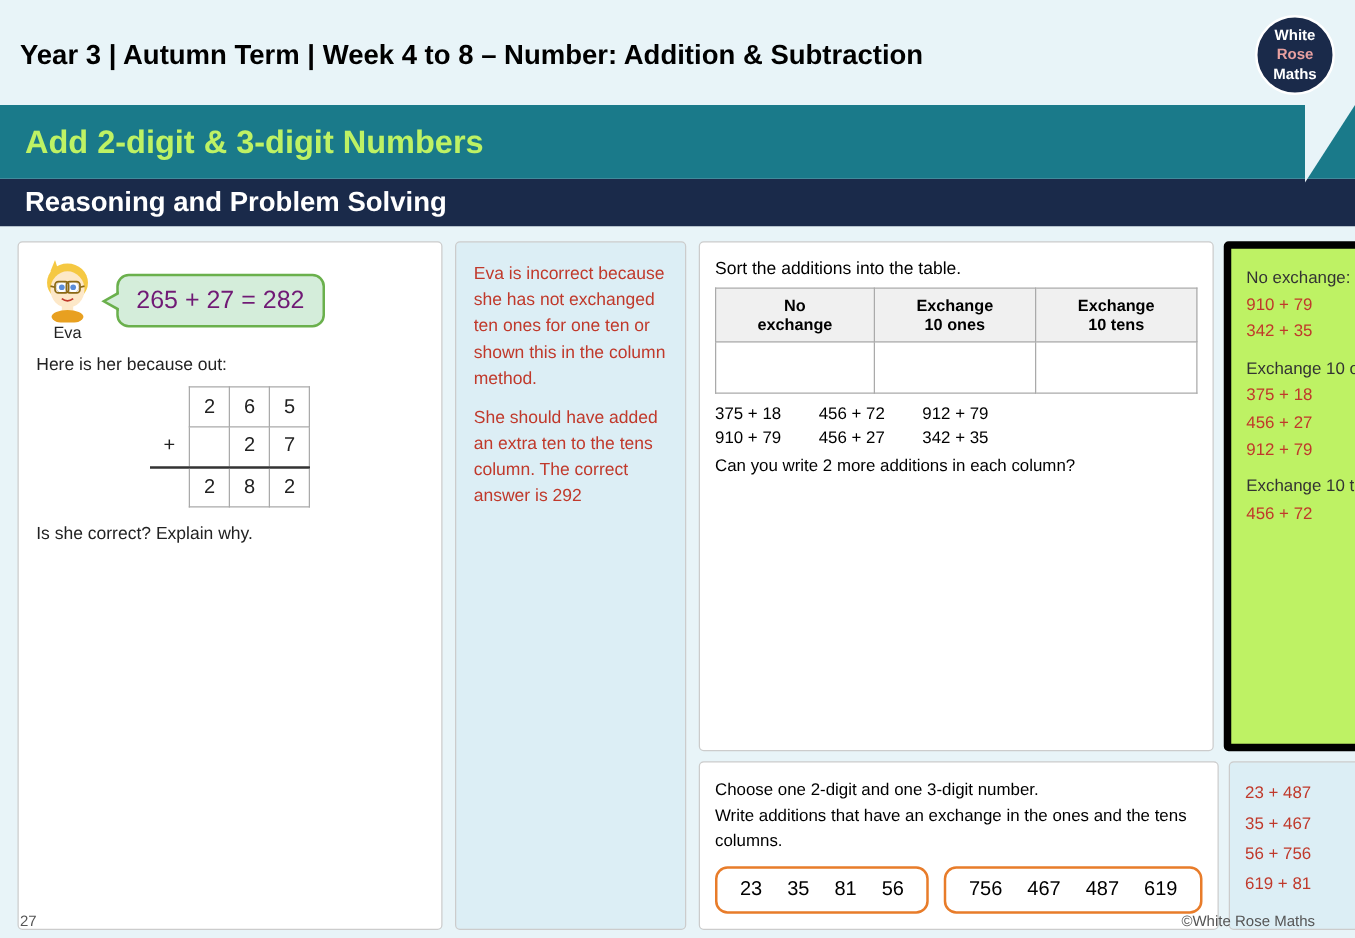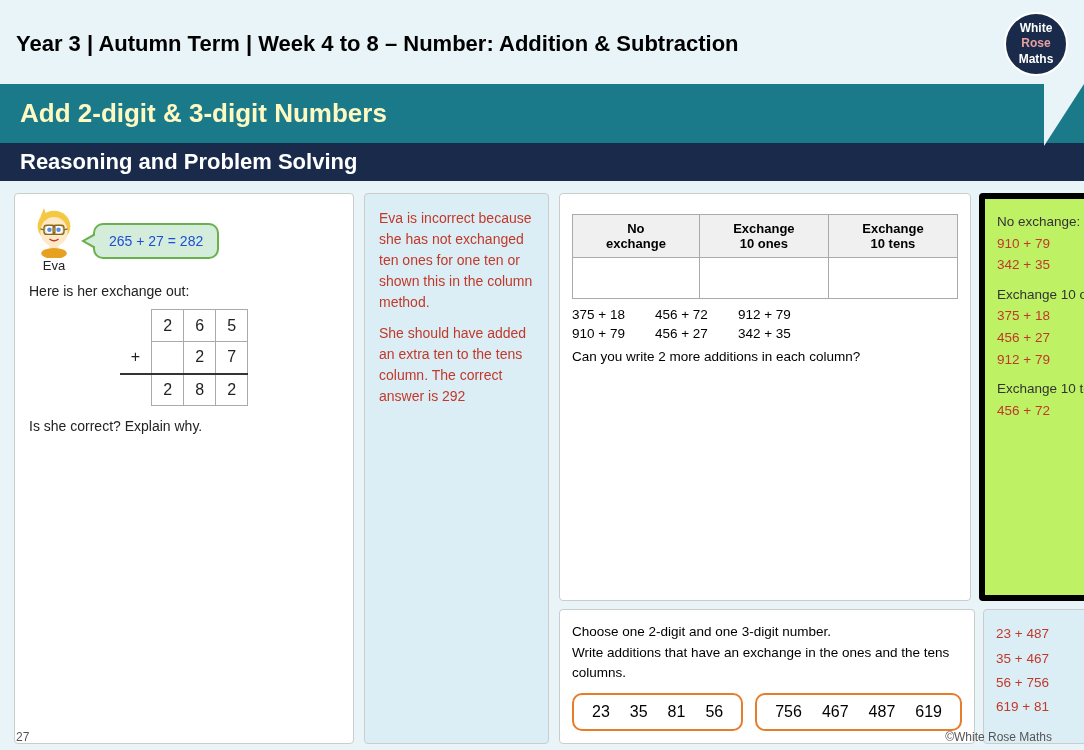--- a/index.html
+++ b/index.html
@@ -48,21 +48,21 @@
     .logo .rose { color: #e8a0a0; font-size: 12px; }
     .logo .maths { color: #ffffff; font-size: 12px; }
 
     
     .title-band {
       background: #1a7a8a;
       padding: 14px 20px;
       position: relative;
     }
     .title-band h1 {
-      color: #fef9c3;
+      color: #bef264;
       font-size: 26px;
       font-weight: bold;
     }
     .title-band::after {
       content: '';
       position: absolute;
       right: 0;
       top: 0;
       width: 0;
       height: 0;
@@ -116,22 +116,22 @@
     }
     .eva-face {
       width: 50px;
       height: 50px;
     }
     .speech-bubble {
       background: #d4edda;
       border: 2px solid #6ab04c;
       border-radius: 10px;
       padding: 8px 14px;
-      font-size: 14px;
-      color: #1d4ed8;
+      font-size: 20px;
+      color: #701a75;
       position: relative;
     }
     .speech-bubble::before {
       content: '';
       position: absolute;
       left: -14px;
       top: 50%;
       transform: translateY(-50%);
       border-width: 8px 14px 8px 0;
       border-style: solid;
@@ -368,21 +368,21 @@
         </svg>
         <span>Eva</span>
       </div>
 
       <div class="speech-bubble">
         <span>265 + 27 = 282</span>
       </div>
     </div>
 
     <div class="working-out">
-      <span>Here is her exchange out:</span>
+      <span>Here is her because out:</span>
     </div>
 
     <table class="column-table">
       <tbody>
           <tr>
         <td class="no-border"></td>
         <td>2</td>
         <td>6</td>
         <td>5</td>
       </tr>
@@ -409,20 +409,23 @@
   <div class="middle-panel">
     <p>Eva is incorrect because she has not exchanged ten ones for one ten or shown this in the column method.</p>
     <p>She should have added an extra ten to the tens column. The correct answer is 292</p>
   </div>
 
   <div class="right-section">
 
     <div class="right-top">
 
       <div class="table-panel">
+        <div style="margin-bottom:6px; font-size:14px;">
+          <span>Sort the additions into the table.</span>
+        </div>
         <table class="sort-table">
           <thead>
             <tr>
               <th>No<br>exchange</th>
               <th>Exchange<br>10 ones</th>
               <th>Exchange<br>10 tens</th>
             </tr>
           </thead>
           <tbody>
             <tr>

